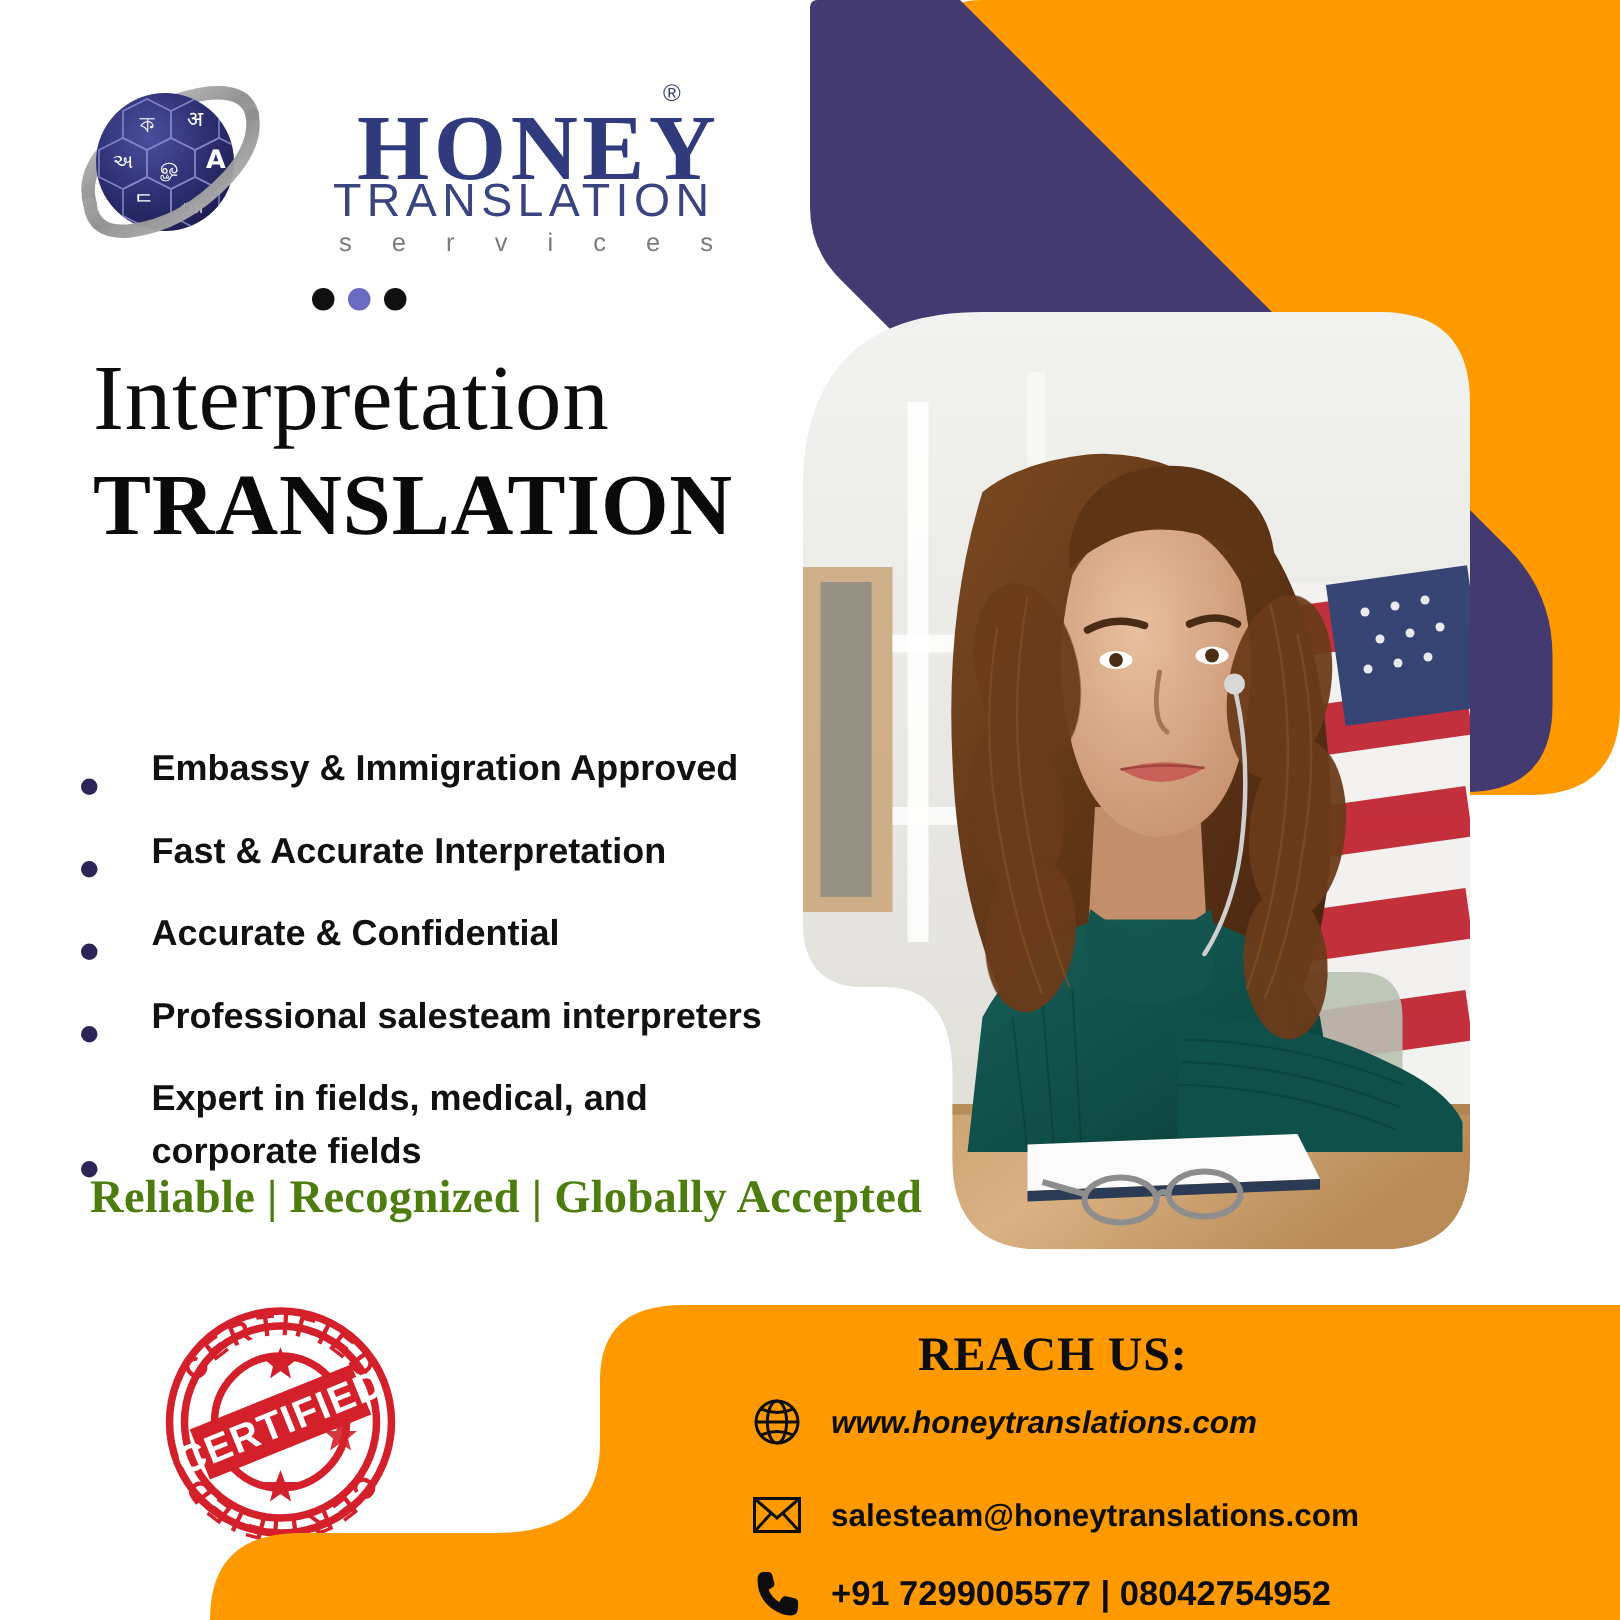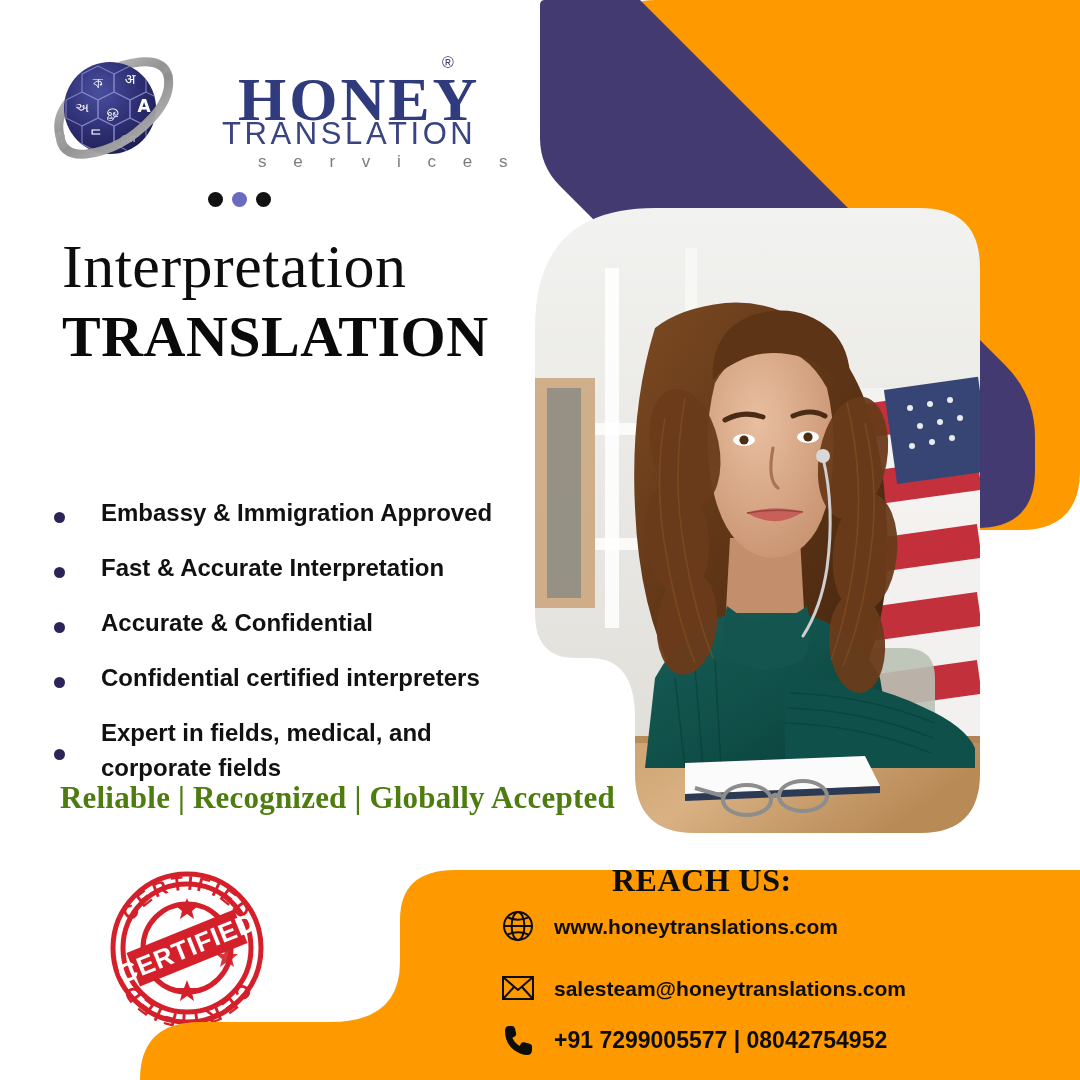--- a/index.html
+++ b/index.html
@@ -71,21 +71,20 @@
   .logo-services {
     position: absolute;
     left: 52px;
     top: 104px;
     font-family: "Liberation Sans", sans-serif;
     font-weight: 400;
     font-size: 17px;
     letter-spacing: 11px;
     color: #7b7b7b;
     white-space: nowrap;
-    margin-left: 32px;
   }
 
   
   #dots {
     position: absolute;
     left: 208px;
     top: 192px;
     display: flex;
     gap: 9px;
   }
@@ -113,21 +112,21 @@
 
   
   #bullets {
     position: absolute;
     left: 54px;
     top: 495px;
     width: 470px;
   }
   .bullet-row {
     display: flex;
-    align-items: center;
+    align-items: flex-end;
     margin-bottom: 20px;
   }
   .bullet-dot {
     width: 11px;
     height: 11px;
     border-radius: 50%;
     background: #2a2556;
     margin-top: 9px;
     margin-right: 36px;
     flex: none;
@@ -177,21 +176,21 @@
   #contact-card {
     position: absolute;
     left: 0px;
     top: 862px;
     width: 1080px;
     height: 218px;
   }
   #contact-content {
     position: absolute;
     left: 430px;
-    top: 848px;
+    top: 870px;
     width: 650px;
     height: 190px;
   }
   #reach-title {
     position: absolute;
     left: 182px;
     top: 14px;
     font-family: "Liberation Serif", serif;
     font-weight: 700;
     font-size: 32px;
@@ -213,21 +212,21 @@
     justify-content: center;
   }
   .contact-text {
     font-family: "Liberation Sans", sans-serif;
     font-weight: 700;
     font-size: 21px;
     line-height: 27px;
     color: #0d0d0d;
     white-space: nowrap;
   }
-  #row-web  { left: 68px; top: 58px; }
+  #row-web  { left: 68px; top: 58px; font-style: italic; }
   #row-mail { left: 68px; top: 120px; }
   #row-phone{ left: 68px; top: 172px; }
   #row-phone .contact-text { font-size: 23px; }
 </style>
 </head>
 <body>
 
 <div id="poster">
 
   <svg id="orange-blob" class="shape" viewBox="0 0 1080 1080" xmlns="http://www.w3.org/2000/svg">
@@ -335,21 +334,21 @@
     <div class="bullet-row">
       <span class="bullet-dot"></span>
       <span class="bullet-text">Fast &amp; Accurate Interpretation</span>
     </div>
     <div class="bullet-row">
       <span class="bullet-dot"></span>
       <span class="bullet-text">Accurate &amp; Confidential</span>
     </div>
     <div class="bullet-row">
       <span class="bullet-dot"></span>
-      <span class="bullet-text">Confidential certified interpreters</span>
+      <span class="bullet-text">Professional salesteam interpreters</span>
     </div>
     <div class="bullet-row">
       <span class="bullet-dot"></span>
       <span class="bullet-text" style="max-width:340px;white-space:normal;">Expert in fields, medical, and corporate fields</span>
     </div>
   </div>
 
   <div id="tagline">Reliable  |  Recognized  |  Globally Accepted</div>
 
   <div id="photo">

